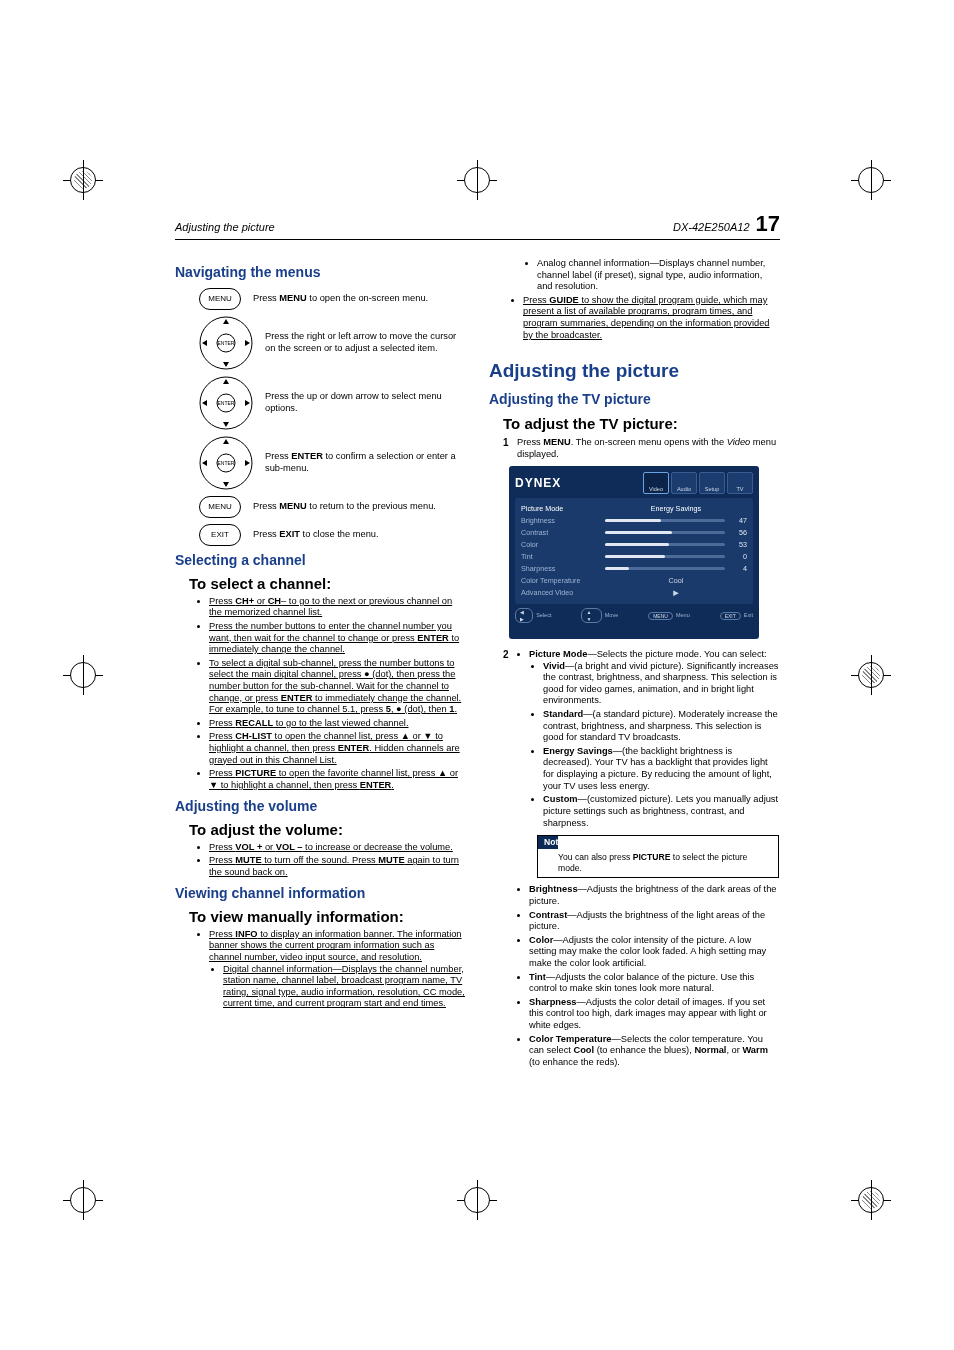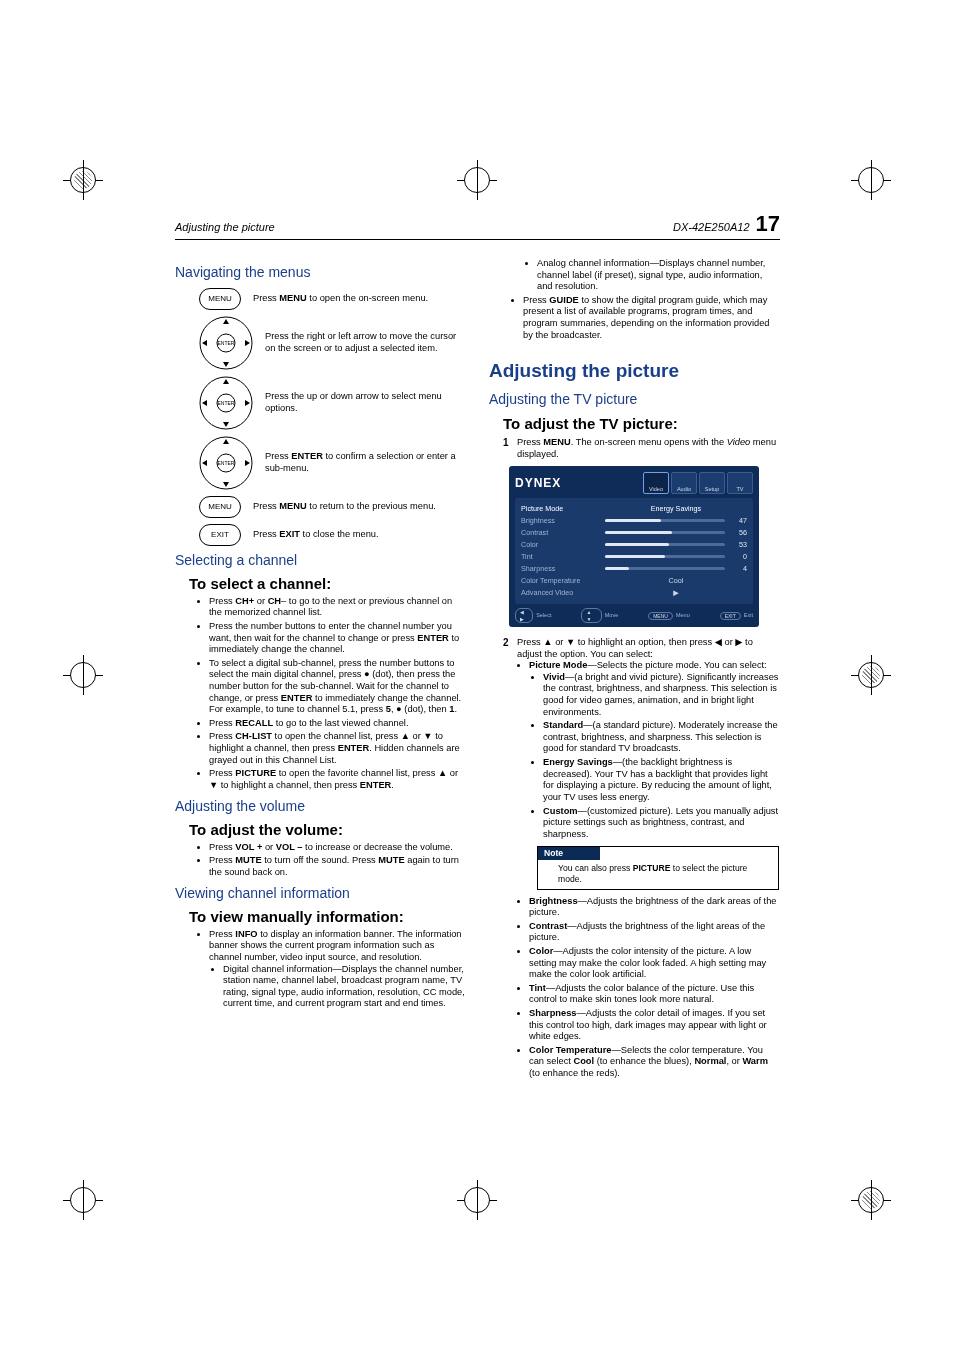--- a/index.html
+++ b/index.html
@@ -48,49 +48,49 @@
   .rheader {
     display: flex; justify-content: space-between; align-items: baseline;
     font-style: italic; font-size: 11px;
     border-bottom: 1px solid #000;
     padding-bottom: 2px; margin-bottom: 18px;
   }
   .rheader .pageno { font-size: 22px; font-weight: 700; font-style: normal; }
   .rheader .model { font-style: italic; font-size: 11px; margin-right: 6px; }
   .cols { display: flex; gap: 24px; }
   .col { width: 290px; font-size: 9.3px; line-height: 1.25; }
-  .h2 { color: #1a3f8a; font-weight: 400; font-size: 14px; margin: 6px 0 6px; }
+  .h2 { color: #1a3f8a; font-weight: 700; font-size: 14px; margin: 6px 0 6px; }
   .h1big { color: #1a3f8a; font-weight: 700; font-size: 19px; margin: 18px 0 8px; }
   .h3bold { font-weight: 700; font-size: 15px; margin: 4px 0 2px 14px; }
   .bullets { margin-left: 34px; }
-  .bullets li { list-style: disc; margin-bottom: 2px; }
+  .bullets li { list-style: disc; margin-bottom: 2px; text-decoration: underline; }
   .subbullets { margin-left: 14px; }
   .subbullets li { list-style: disc; margin-bottom: 2px; }
   .remote-row { display: flex; align-items: center; gap: 12px; margin: 6px 0 6px 24px; }
   .remote-btn {
     width: 42px; height: 22px; border: 1.5px solid #000; border-radius: 11px;
     display: flex; align-items: center; justify-content: center;
     font-size: 8px; background: #fff;
   }
   .dpad { position: relative; width: 54px; height: 54px; }
   .dpad svg { width: 54px; height: 54px; }
   .num { font-weight: 700; font-size: 10px; display: inline-block; width: 14px; }
   .step { margin: 4px 0 4px 14px; display: flex; }
   .step .body { flex: 1; }
   .notebox { margin: 6px 0 6px 20px; border: 1px solid #000; font-size: 8.6px; }
-  .notebox .notehead { background:#0b2a55; color:#fff; padding: 1px 6px; font-weight: 700; width: 62px; }
+  .notebox .notehead { background:#0b2a55; color:#fff; padding: 1px 6px; font-weight: 700; width: 20px; }
   .notebox .notebody { padding: 3px 6px 4px 20px; }
   .osd {
     margin: 6px 0 10px 20px;
     width: 250px;
     background: #0f2b57;
     color: #cfd8e6;
     font-size: 7.2px;
     border-radius: 3px;
-    padding: 6px 6px 4px;
+    padding: 6px 6px 16px;
     font-family: Arial, sans-serif;
   }
   .osd-top { display:flex; align-items:center; gap:4px; margin-bottom:4px; }
   .osd-logo { color:#fff; font-weight:900; font-size:12px; letter-spacing:1px; }
   .osd-tabs { display:flex; gap:2px; margin-left:auto; }
   .osd-tab { width:26px; height:22px; background:#1b3c6e; border:1px solid #3a5c8e; border-radius:2px; display:flex; flex-direction:column; align-items:center; justify-content:flex-end; font-size:5.5px; padding-bottom:1px; }
   .osd-tab.active { background:#0c234a; border-color:#6fa0e0; }
   .osd-body { background:#193a6b; border-radius:2px; padding:4px 6px 6px; }
   .osd-row { display:flex; align-items:center; height:12px; gap:6px; }
   .osd-row .lab { width: 78px; color:#9fb3d2; }
@@ -326,21 +326,20 @@
           <span>
               <span class="osd-pill">EXIT</span>
               <span>Exit</span>
             </span>
         </div>
       </div>
 
       <div class="step">
         <span class="num">2</span>
         <div class="body">
-          <div>Press ▲ or ▼ to highlight an option, then press ◀ or ▶ to adjust the option. You can select:</div>
           <ul class="subbullets" style="margin-left:12px">
             <li>
               <span><b>Picture Mode</b>—Selects the picture mode. You can select:</span>
               <ul class="subbullets">
                   <li><b>Vivid</b>—(a bright and vivid picture). Significantly increases the contrast, brightness, and sharpness. This selection is good for video games, animation, and in bright light environments.</li>
                   <li><b>Standard</b>—(a standard picture). Moderately increase the contrast, brightness, and sharpness. This selection is good for standard TV broadcasts.</li>
                   <li><b>Energy Savings</b>—(the backlight brightness is decreased). Your TV has a backlight that provides light for displaying a picture. By reducing the amount of light, your TV uses less energy.</li>
                   <li><b>Custom</b>—(customized picture). Lets you manually adjust picture settings such as brightness, contrast, and sharpness.</li>
                 </ul>
             </li>

